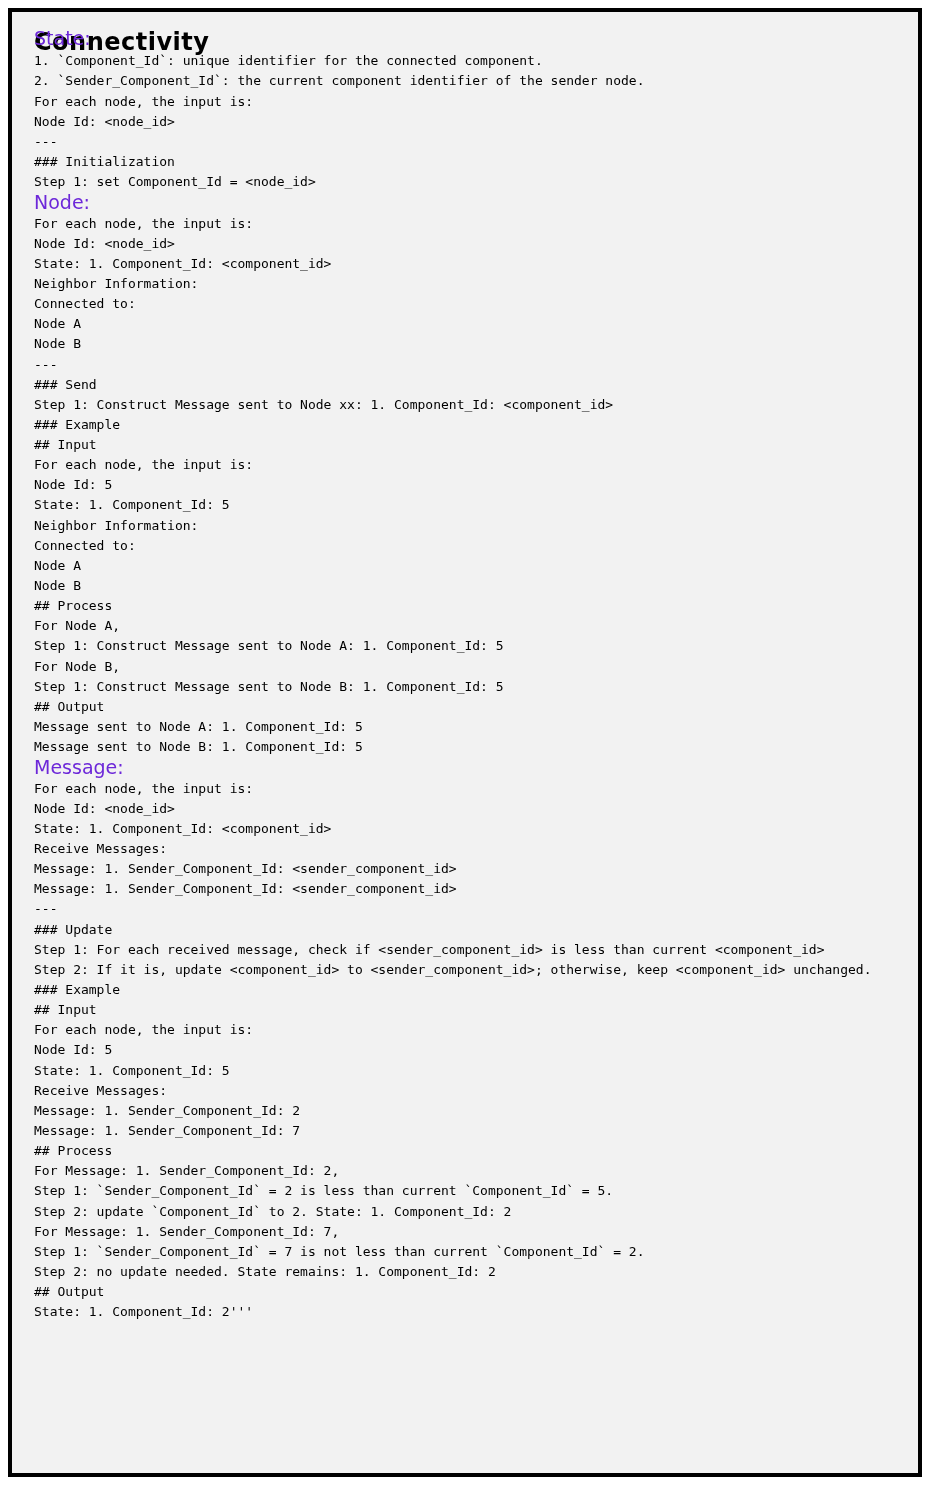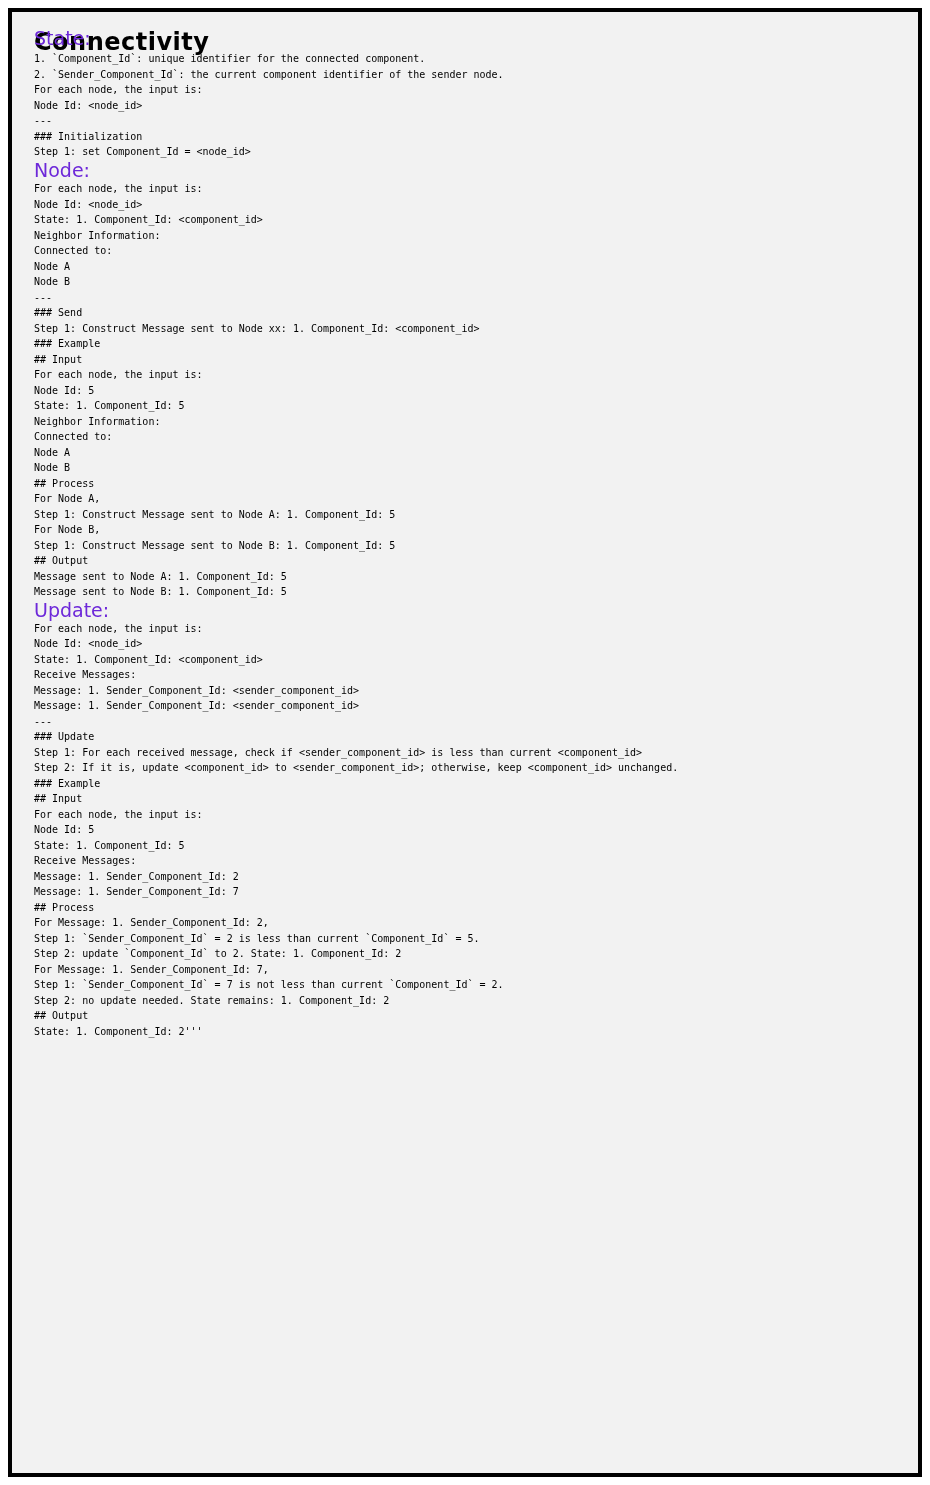--- a/index.html
+++ b/index.html
@@ -37,21 +37,21 @@
   .section-head {
     font-family: "DejaVu Sans", sans-serif;
     font-size: 19px;
     color: #6d28d9;
     margin: 0;
     line-height: 1.12;
     white-space: pre;
   }
   .mono {
     font-family: "DejaVu Sans Mono", monospace;
-    font-size: 10px;
+    font-size: 13px;
     color: #000000;
     margin: 0;
     line-height: 1.55;
     white-space: pre-wrap;
     word-break: break-word;
   }
   
   .head-state { position: relative; top: -26px; margin-bottom: -24px; }
 </style>
 </head>
@@ -97,21 +97,21 @@
 Node B
 ## Process
 For Node A,
 Step 1: Construct Message sent to Node A: 1. Component_Id: 5
 For Node B,
 Step 1: Construct Message sent to Node B: 1. Component_Id: 5
 ## Output
 Message sent to Node A: 1. Component_Id: 5
 Message sent to Node B: 1. Component_Id: 5</div>
 
-    <div class="section-head">Update:</div>
+    <div class="section-head">Message:</div>
     <div class="mono" id="body-update">For each node, the input is:
 Node Id: &lt;node_id&gt;
 State: 1. Component_Id: &lt;component_id&gt;
 Receive Messages:
 Message: 1. Sender_Component_Id: &lt;sender_component_id&gt;
 Message: 1. Sender_Component_Id: &lt;sender_component_id&gt;
 ---
 ### Update
 Step 1: For each received message, check if &lt;sender_component_id&gt; is less than current &lt;component_id&gt;
 Step 2: If it is, update &lt;component_id&gt; to &lt;sender_component_id&gt;; otherwise, keep &lt;component_id&gt; unchanged.

